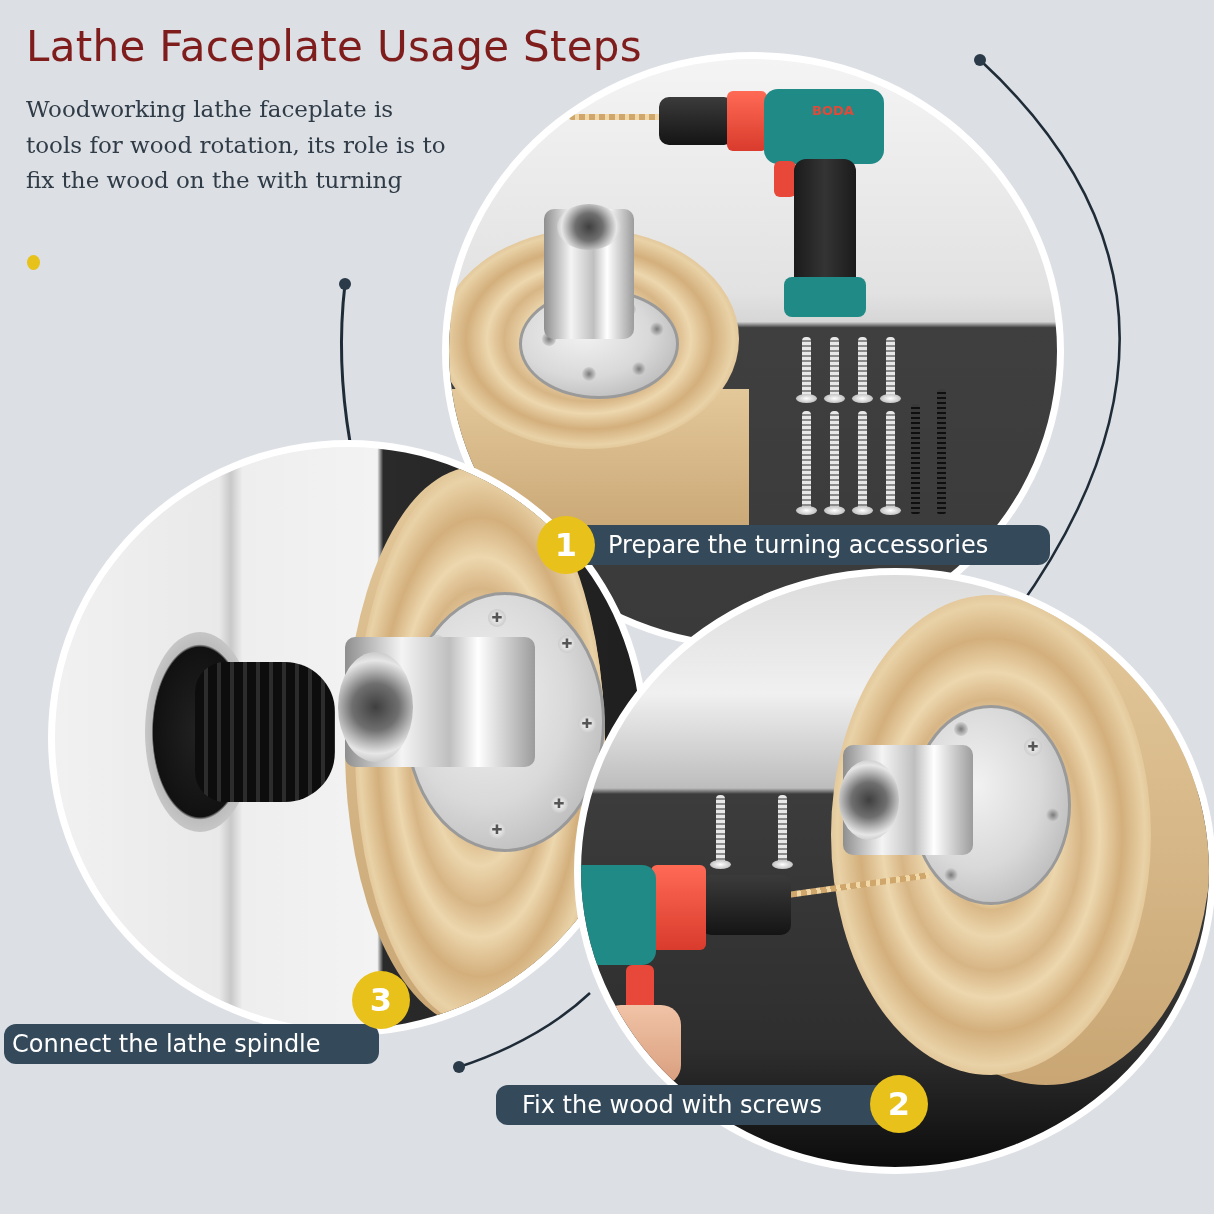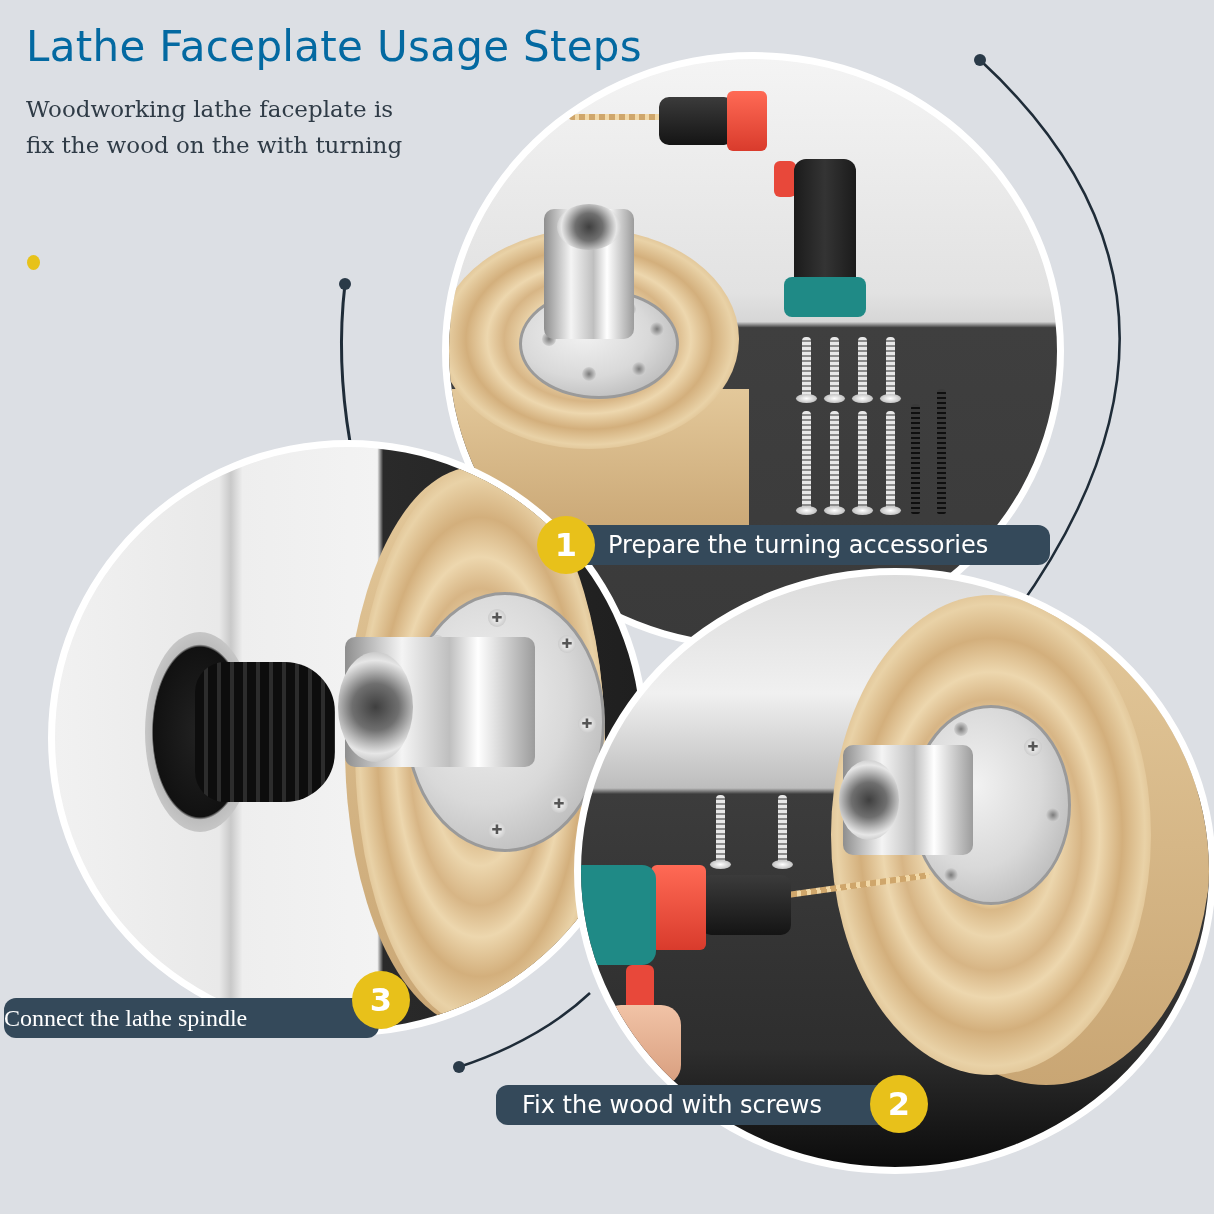--- a/index.html
+++ b/index.html
@@ -1,17 +1,17 @@
 <!DOCTYPE html>
 <html><head>
 <meta charset="utf-8">
 <style>
   html, body { margin:0; padding:0; }
   body { width:1214px; height:1214px; background:#dcdfe4; position:relative; overflow:hidden; font-family:"DejaVu Sans", sans-serif; }
-  .title { position:absolute; left:26px; top:22px; font-family:"DejaVu Sans", sans-serif; font-size:42px; color:#0369a1; letter-spacing:0.3px; white-space:nowrap; }
+  .title { position:absolute; left:26px; top:22px; font-family:"DejaVu Sans", sans-serif; font-size:42px; color:#7f1d1d; letter-spacing:0.3px; white-space:nowrap; }
   .intro { position:absolute; left:26px; top:92px; font-family:"DejaVu Serif", serif; font-size:23px; line-height:35.5px; color:#2f3b46; }
   .intro div { white-space:nowrap; }
   .ydot { position:absolute; left:27px; top:255px; width:13px; height:15px; border-radius:50%; background:#e7c21a; }
   svg.lines { position:absolute; left:0; top:0; }
   .circle { position:absolute; border-radius:50%; border:7px solid #ffffff; overflow:hidden; box-sizing:border-box; }
   
   #c1 { left:442px; top:52px; width:622px; height:598px; background:linear-gradient(180deg,#f4f4f4 0%,#e2e2e2 40%,#d6d6d6 45%,#3f3f3f 46%,#3a3a3a 100%); }
   #c3 { left:48px; top:440px; width:600px; height:596px; background:linear-gradient(90deg,#f1f1f1 0%,#e9e9e9 28%,#c9c9c9 30%,#eeeeee 32%,#f3f3f3 55%,#2a2a2a 56%,#1f1f1f 100%); }
   #c2 { left:574px; top:568px; width:642px; height:606px; background:linear-gradient(180deg,#dcdcdc 0%,#f0f0f0 20%,#bdbdbd 36%,#3c3c3c 37%,#2e2e2e 80%,#0c0c0c 100%); }
   .wood { position:absolute; border-radius:50%; background:radial-gradient(ellipse at center,#f1dcb8 0%,#e8cf9f 20%,#d9b887 22%,#ecd6ad 30%,#d7b585 40%,#edd7ae 48%,#d3af7c 58%,#e9d2a7 68%,#cfa873 80%,#e4c999 100%); }
@@ -37,20 +37,21 @@
   
   .pill { position:absolute; height:40px; background:#34495a; color:#ffffff; font-family:"DejaVu Sans", sans-serif; font-size:24px; line-height:40px; border-radius:12px; white-space:nowrap; box-sizing:border-box; }
   .badge { position:absolute; width:58px; height:58px; border-radius:50%; background:#e8c11a; color:#ffffff; font-family:"DejaVu Sans", sans-serif; font-weight:bold; font-size:32px; line-height:58px; text-align:center; }
 </style>
 </head>
 <body>
 
 <div class="title">Lathe Faceplate Usage Steps</div>
 <div class="intro">
   <div>Woodworking lathe faceplate is</div>
+  <div>tools for wood rotation, its role is to</div>
   <div>fix the wood on the with turning</div>
 </div>
 <div class="ydot"></div>
 
 <svg class="lines" width="1214" height="1214">
   <path d="M345 284 Q 336 360 350 442" stroke="#1f2c38" stroke-width="3" fill="none"></path>
   <circle cx="345" cy="284" r="6" fill="#2a3a48"></circle>
   <path d="M980 60 Q 1240 300 1016 612" stroke="#1f2c38" stroke-width="2.5" fill="none"></path>
   <circle cx="980" cy="60" r="6" fill="#2a3a48"></circle>
   <path d="M459 1067 Q 540 1040 590 993" stroke="#1f2c38" stroke-width="2.5" fill="none"></path>
@@ -66,20 +67,23 @@
     <div class="hole" style="left:110px;top:70px;"></div>
     <div class="hole" style="left:128px;top:30px;"></div>
     <div class="hole" style="left:100px;top:10px;"></div>
   </div>
   <div class="boss" style="left:95px;top:150px;width:90px;height:130px;"></div>
   <div class="bore" style="left:108px;top:145px;width:64px;height:46px;"></div>
 
   <div class="drill-bit" style="left:120px;top:55px;width:95px;"></div>
   <div class="drill-chuck" style="left:210px;top:38px;width:75px;height:48px;"></div>
   <div class="drill-collar" style="left:278px;top:32px;width:40px;height:60px;"></div>
+  <div class="drill-body" style="left:315px;top:30px;width:120px;height:75px;">
+    <span class="brand" style="left:48px;top:14px;">BODA</span>
+  </div>
   <div class="trigger" style="left:325px;top:102px;width:22px;height:36px;"></div>
   <div class="drill-grip" style="left:345px;top:100px;width:62px;height:130px;"></div>
   <div class="drill-body" style="left:335px;top:218px;width:82px;height:40px;border-radius:8px;"></div>
 
   <div class="screw" style="left:353px;top:278px;height:62px;">
       <div class="head" style="bottom:-4px;"></div>
     </div>
   <div class="screw" style="left:381px;top:278px;height:62px;">
       <div class="head" style="bottom:-4px;"></div>
     </div>
@@ -144,17 +148,17 @@
   <div class="drill-chuck" style="left:120px;top:300px;width:90px;height:60px;"></div>
   <div class="drill-collar" style="left:70px;top:290px;width:55px;height:85px;"></div>
   <div class="drill-body" style="left:-20px;top:290px;width:95px;height:100px;"></div>
   <div class="trigger" style="left:45px;top:390px;width:28px;height:50px;"></div>
   <div class="hand" style="left:20px;top:430px;width:80px;height:80px;"></div>
 </div>
 
 <div class="pill" style="left:570px;top:525px;width:480px;padding-left:38px;">Prepare the turning accessories</div>
 <div class="badge" style="left:537px;top:516px;">1</div>
 
-<div class="pill" style="left:4px;top:998px;width:375px;font-family:Liberation Serif, serif;">Connect the lathe spindle</div>
+<div class="pill" style="left:4px;top:1024px;width:375px;padding-left:8px;">Connect the lathe spindle</div>
 <div class="badge" style="left:352px;top:971px;">3</div>
 
 <div class="pill" style="left:496px;top:1085px;width:400px;padding-left:26px;">Fix the wood with screws</div>
 <div class="badge" style="left:870px;top:1075px;">2</div>
 
 </body></html>

